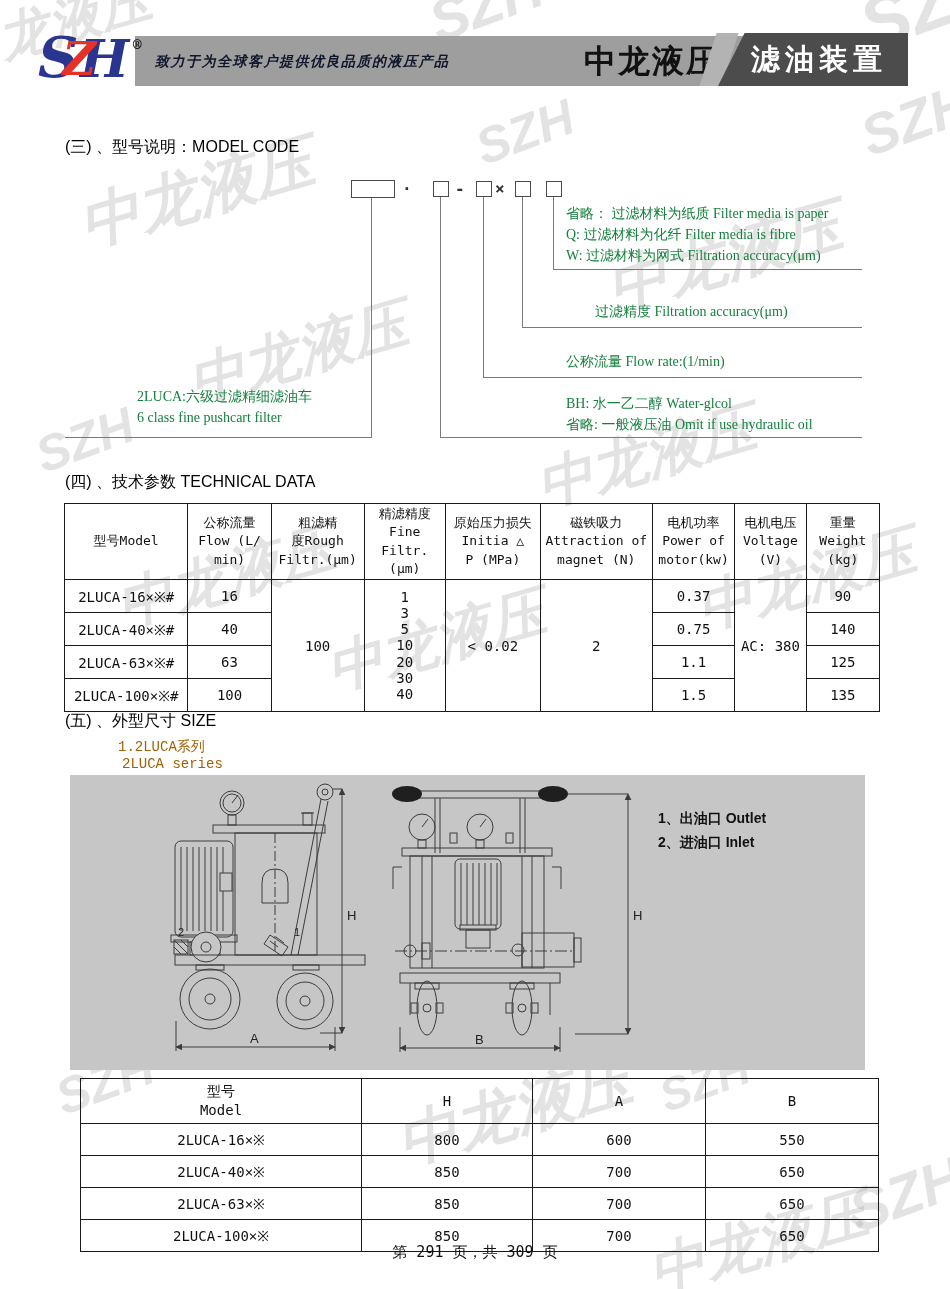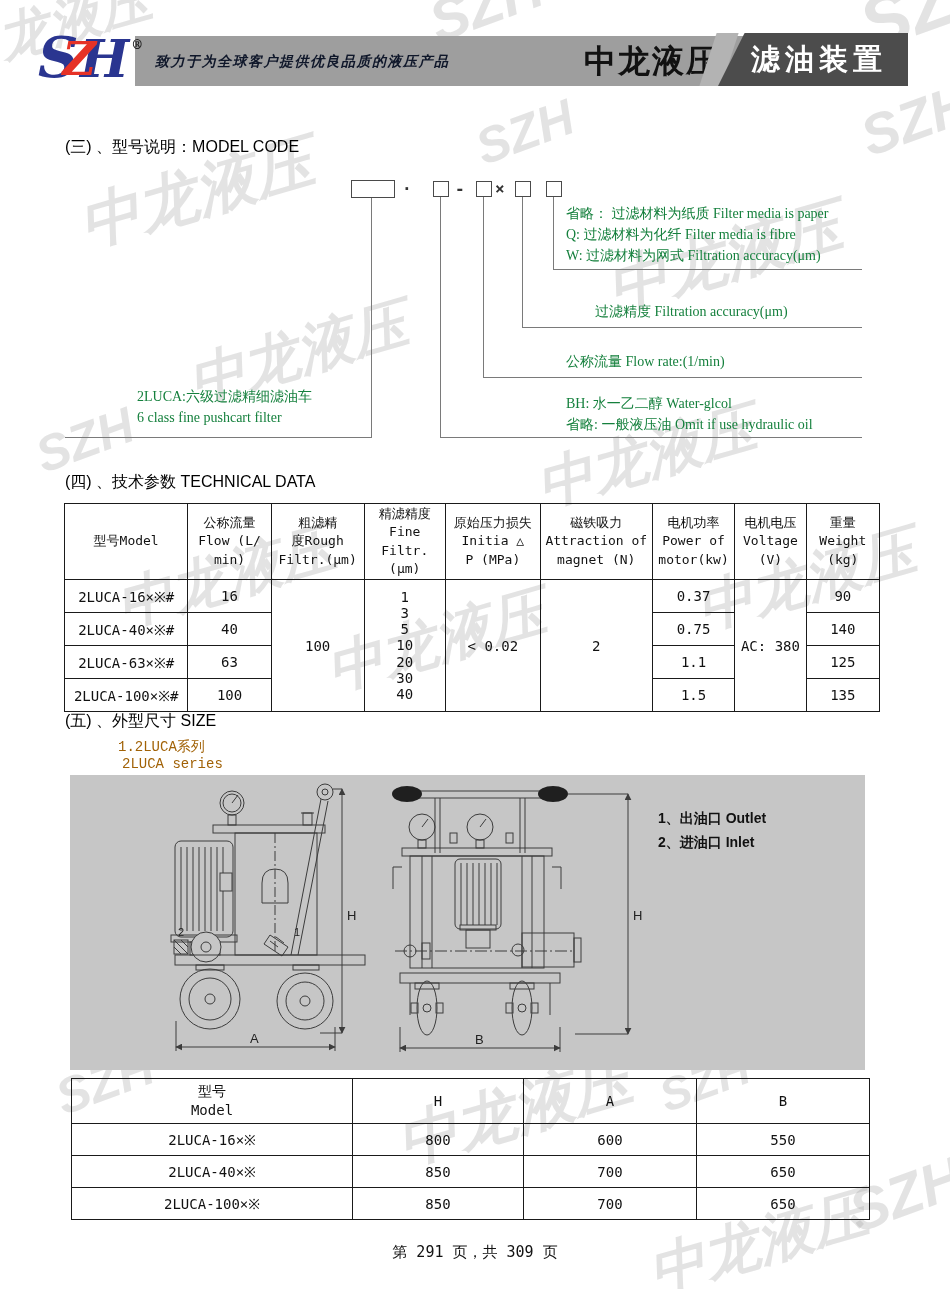--- a/index.html
+++ b/index.html
@@ -336,21 +336,21 @@
       <text x="277" y="145" font-size="13" fill="#222">H</text>
       <text x="180" y="268" font-size="13" fill="#222">A</text>
       <text x="405" y="269" font-size="13" fill="#222">B</text>
       <text x="563" y="145" font-size="13" fill="#222">H</text>
       <text x="108" y="161" font-size="11" fill="#222">2</text>
       <text x="224" y="161" font-size="11" fill="#222">1</text>
       <text x="588" y="48" font-size="14" font-weight="bold" fill="#111">1、出油口  Outlet</text>
       <text x="588" y="72" font-size="14" font-weight="bold" fill="#111">2、进油口  Inlet</text>
     </svg>
 
-    <div class="abs" style="left:71px;top:1078px">
+    <div class="abs" style="left:80px;top:1078px">
       <table class="dim" style="width:798px">
         <colgroup>
           <col style="width:281px">
             <col style="width:171px">
             <col style="width:173px">
             <col style="width:173px">
         </colgroup>
         <tbody>
         <tr>
           <th>型号
@@ -365,20 +365,26 @@
           <td>600</td>
           <td>550</td>
         </tr>
         <tr>
           <td>2LUCA-40×※</td>
           <td>850</td>
           <td>700</td>
           <td>650</td>
         </tr>
         <tr>
+          <td>2LUCA-63×※</td>
+          <td>850</td>
+          <td>700</td>
+          <td>650</td>
+        </tr>
+        <tr>
           <td>2LUCA-100×※</td>
           <td>850</td>
           <td>700</td>
           <td>650</td>
         </tr>
         </tbody>
       </table>
     </div>
   </div>
 

